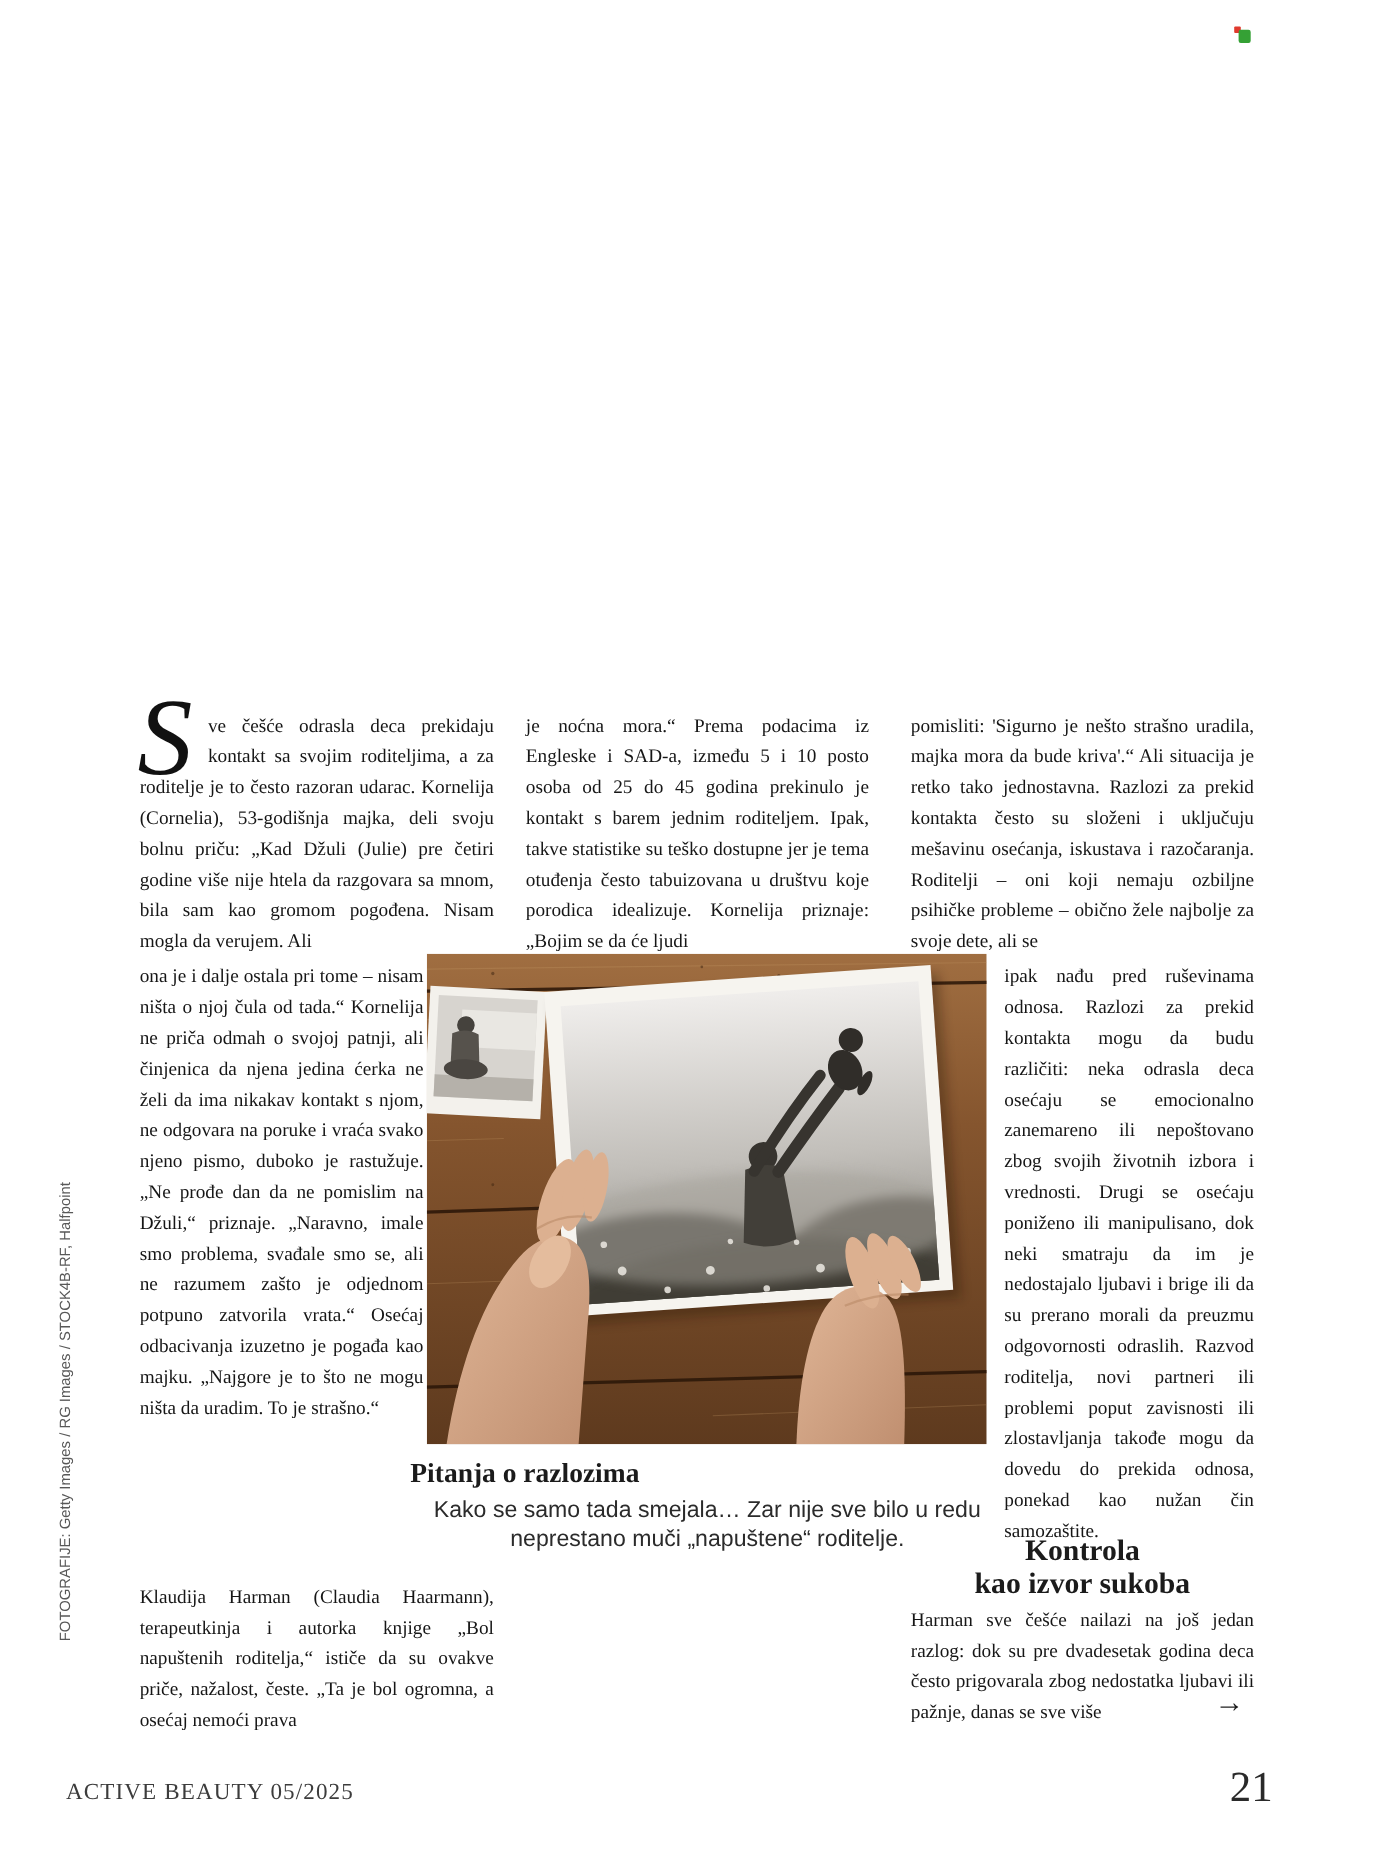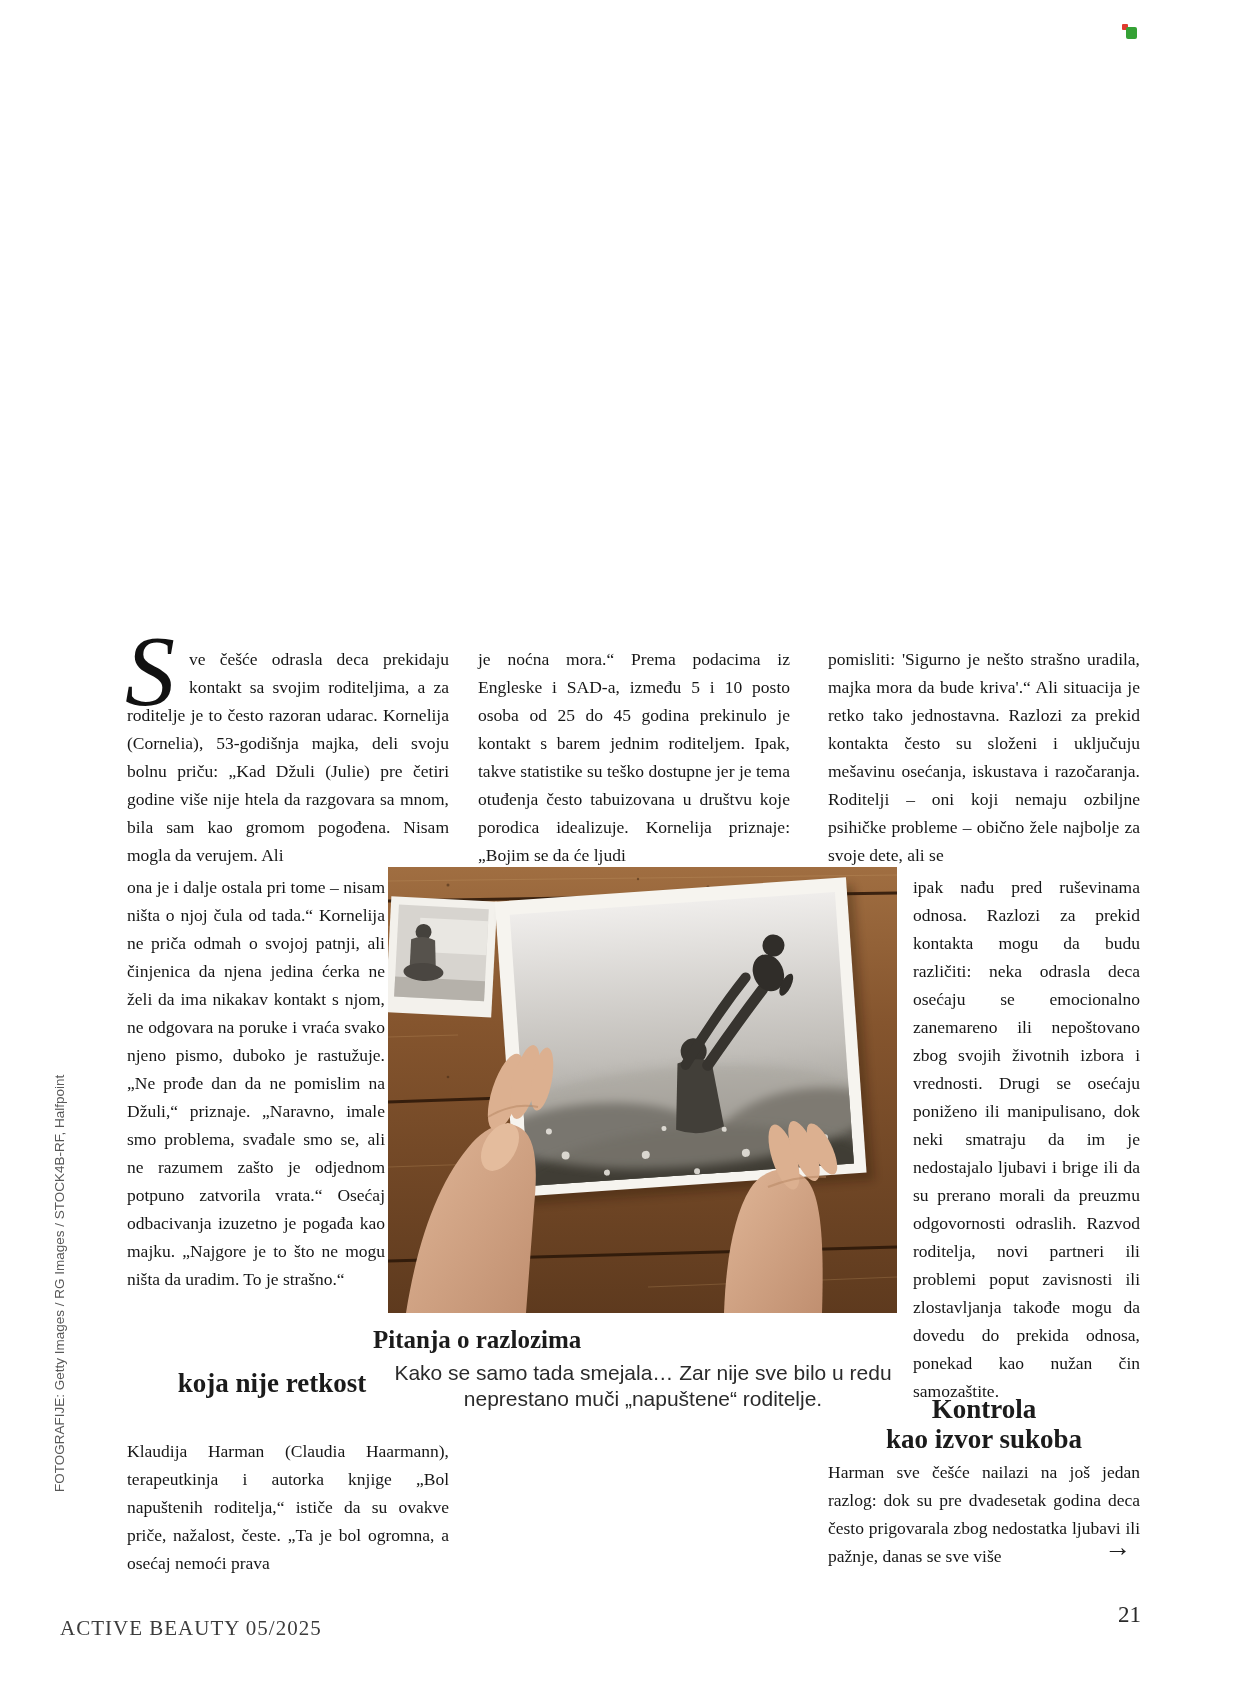--- a/index.html
+++ b/index.html
@@ -8,21 +8,21 @@
   .txt{position:absolute;font-size:17.5px;line-height:28px;text-align:justify;color:#161616;}
   .dropcap{float:left;width:62px;height:54px;position:relative;}
   .dropcap b{position:absolute;left:-2px;top:-24px;font-size:100px;line-height:100px;
              font-weight:400;font-style:italic;font-family:"Liberation Serif",serif;color:#111;}
   .heading{position:absolute;text-align:center;font-weight:700;font-size:27px;line-height:30px;color:#1b1b1b;}
   .cap-head{position:absolute;text-align:left;font-weight:700;font-size:25px;line-height:28px;color:#1b1b1b;}
   .cap-text{position:absolute;text-align:center;font-family:"Liberation Sans",sans-serif;
             font-size:21px;line-height:26px;color:#2b2b2b;}
   .photo{position:absolute;left:388px;top:867px;width:509px;height:446px;}
   .footer-mag{position:absolute;left:60px;top:1616px;font-size:21px;letter-spacing:1px;color:#3c3c3c;}
-  .page-num{position:absolute;left:1118px;top:1602px;font-size:23px;color:#2a2a2a;}
+  .page-num{position:absolute;left:1118px;top:1602px;font-size:39px;color:#2a2a2a;}
   .credit{position:absolute;left:52px;top:1492px;width:470px;transform:rotate(-90deg);
           transform-origin:0 0;font-family:"Liberation Sans",sans-serif;font-size:13.5px;color:#585858;}
   .arrow{position:absolute;left:1104px;top:1532px;font-size:27px;color:#1b1b1b;}
   .logo{position:absolute;left:1122px;top:24px;width:16px;height:16px;}
   .logo .red{position:absolute;left:0;top:0;width:6px;height:6px;border-radius:1px;}
   .logo .green{position:absolute;left:4px;top:3px;width:11px;height:12px;border-radius:2px;}
 </style>
 </head>
 <body>
 
@@ -33,21 +33,20 @@
     <span class="green" style="background: rgb(53, 161, 53);"></span>
   </div>
 
   <div class="txt" style="left:127px;top:645px;width:322px;">
     <span class="dropcap">
         <b>S</b>
       </span><span>ve češće odrasla deca prekidaju kontakt sa svojim roditeljima, a za roditelje je to često razoran udarac. Kornelija (Cornelia), 53-godišnja majka, deli svoju bolnu priču: „Kad Džuli (Julie) pre četiri godine više nije htela da razgovara sa mnom, bila sam kao gromom pogođena. Nisam mogla da verujem. Ali</span>
   </div>
   <div class="txt" style="left:127px;top:873px;width:258px;">ona je i dalje ostala pri tome – nisam ništa o njoj čula od tada.“ Kornelija ne priča odmah o svojoj patnji, ali činjenica da njena jedina ćerka ne želi da ima nikakav kontakt s njom, ne odgovara na poruke i vraća svako njeno pismo, duboko je rastužuje. „Ne prođe dan da ne pomislim na Džuli,“ priznaje. „Naravno, imale smo problema, svađale smo se, ali ne razumem zašto je odjednom potpuno zatvorila vrata.“ Osećaj odbacivanja izuzetno je pogađa kao majku. „Najgore je to što ne mogu ništa da uradim. To je strašno.“</div>
   <div class="heading" style="left:117px;top:1368px;width:310px;">
-    <div>koja nije retkost</div>
   </div>
   <div class="txt" style="left:127px;top:1437px;width:322px;">Klaudija Harman (Claudia Haarmann), terapeutkinja i autorka knjige „Bol napuštenih roditelja,“ ističe da su ovakve priče, nažalost, česte. „Ta je bol ogromna, a osećaj nemoći prava</div>
 
   <div class="txt" style="left:478px;top:645px;width:312px;">je noćna mora.“ Prema podacima iz Engleske i SAD-a, između 5 i 10 posto osoba od 25 do 45 godina prekinulo je kontakt s barem jednim roditeljem. Ipak, takve statistike su teško dostupne jer je tema otuđenja često tabuizovana u društvu koje porodica idealizuje. Kornelija priznaje: „Bojim se da će ljudi</div>
 
   <div class="txt" style="left:828px;top:645px;width:312px;">pomisliti: 'Sigurno je nešto strašno uradila, majka mora da bude kriva'.“ Ali situacija je retko tako jednostavna. Razlozi za prekid kontakta često su složeni i uključuju mešavinu osećanja, iskustava i razočaranja. Roditelji – oni koji nemaju ozbiljne psihičke probleme – obično žele najbolje za svoje dete, ali se</div>
   <div class="txt" style="left:913px;top:873px;width:227px;">ipak nađu pred ruševinama odnosa. Razlozi za prekid kontakta mogu da budu različiti: neka odrasla deca osećaju se emocionalno zanemareno ili nepoštovano zbog svojih životnih izbora i vrednosti. Drugi se osećaju poniženo ili manipulisano, dok neki smatraju da im je nedostajalo ljubavi i brige ili da su prerano morali da preuzmu odgovornosti odraslih. Razvod roditelja, novi partneri ili problemi poput zavisnosti ili zlostavljanja takođe mogu da dovedu do prekida odnosa, ponekad kao nužan čin samozaštite.</div>
   <div class="heading" style="left:828px;top:1394px;width:312px;">
     <div>Kontrola</div>
     <div>kao izvor sukoba</div>

